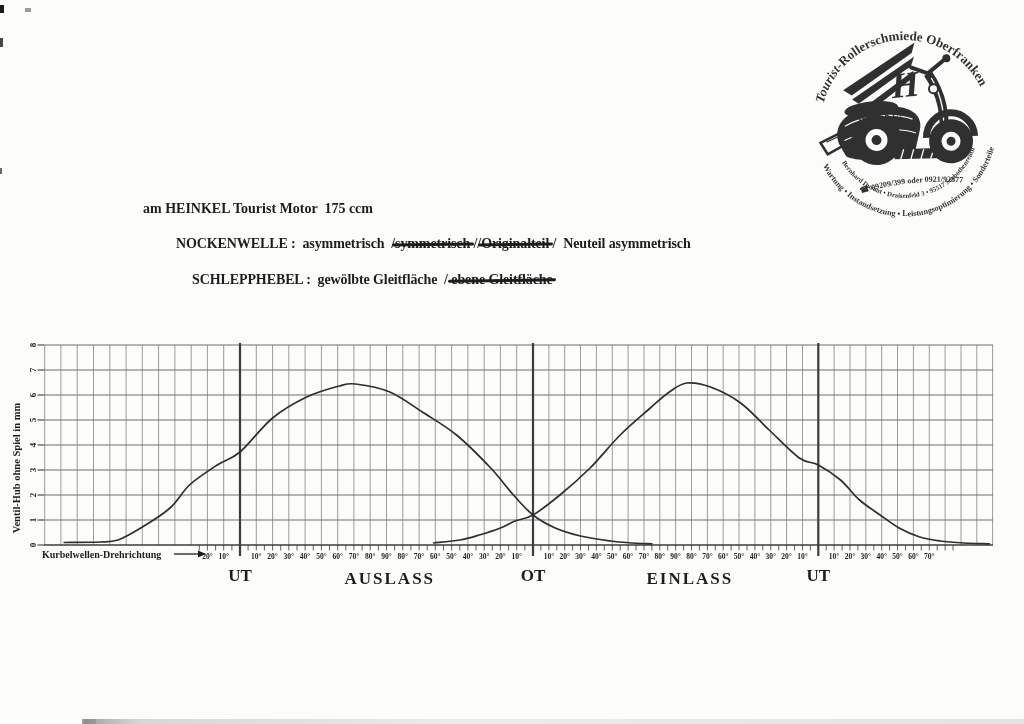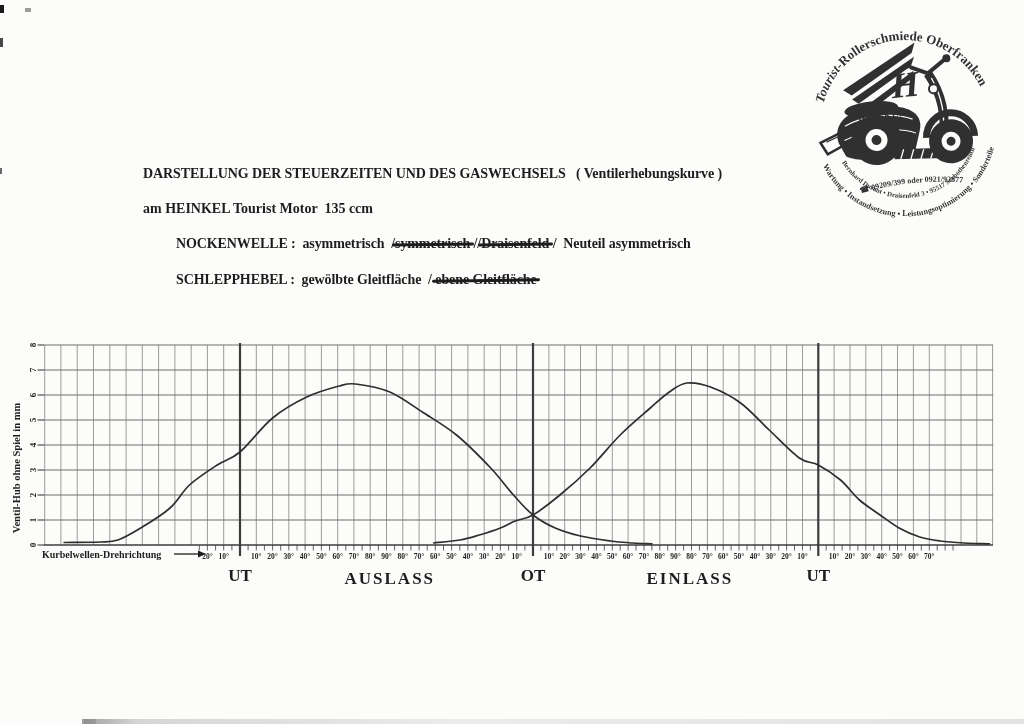--- a/index.html
+++ b/index.html
@@ -4,21 +4,21 @@
 <style>
   html,body{margin:0;padding:0;}
   body{width:1024px;height:724px;background:#f6f6f4;overflow:hidden;
        font-family:"Liberation Serif",serif;color:#1d1d1d;}
   .page{position:relative;width:1024px;height:724px;background:#fcfcfa;}
   .abs{position:absolute;}
   .title-line,.spec-line{white-space:pre;font-weight:bold;font-size:14px;letter-spacing:-0.1px;}
   .title-line{left:143px;top:166px;}
   .subtitle-line{left:143px;top:201px;white-space:pre;font-weight:bold;font-size:14px;}
   .spec-nockenwelle{left:176px;top:236px;}
-  .spec-schlepphebel{left:176px;top:272px;}
+  .spec-schlepphebel{left:192px;top:272px;}
   .struck{position:relative;}
   .struck::after{content:"";position:absolute;left:-3px;right:-4px;top:7px;height:3px;
                  background:#1d1d1d;transform:rotate(-0.8deg);border-radius:2px;}
   #chart-svg{position:absolute;left:0;top:0;width:1024px;height:724px;}
   #chart-svg text{font-family:"Liberation Serif",serif;}
   .stamp-svg{position:absolute;left:795px;top:18px;width:220px;height:215px;}
   .stamp-svg text{font-family:"Liberation Serif",serif;}
   .speck{position:absolute;}
   .bottom-edge{position:absolute;left:82px;top:719px;width:942px;height:5px;
     background:linear-gradient(90deg,#8f8f8f,#cfcfcd 6%,#e8e8e6 40%,#dededc 100%);opacity:.85;}
@@ -28,23 +28,22 @@
 
 <div class="page">
 
   <div class="speck" style="left:0;top:5px;width:4px;height:8px;background:#1a1a1a;"></div>
   <div class="speck" style="left:0;top:38px;width:3px;height:9px;background:#474747;"></div>
   <div class="speck" style="left:25px;top:8px;width:6px;height:4px;background:#5a5a5a;opacity:.6;"></div>
   <div class="speck" style="left:0;top:168px;width:2px;height:6px;background:#6a6a6a;"></div>
   <div class="speck" style="left:84px;top:719px;width:12px;height:5px;background:#7a7a7a;"></div>
   <div class="bottom-edge"></div>
 
-  <div class="abs title-line"><span>DARSTELLUNG DER STEUERZEITEN UND DES GASWECHSELS</span><span>   </span><span>( Ventilerhebungskurve )</span></div>
-  <div class="abs subtitle-line">am HEINKEL Tourist Motor  135 ccm</div>
-  <div class="abs spec-line spec-nockenwelle"><span>NOCKENWELLE :  asymmetrisch  /</span><span class="struck">symmetrisch</span><span> //</span><span class="struck">Draisenfeld</span><span> /  Neuteil asymmetrisch</span></div>
+  <div class="abs subtitle-line">am HEINKEL Tourist Motor  175 ccm</div>
+  <div class="abs spec-line spec-nockenwelle"><span>NOCKENWELLE :  asymmetrisch  /</span><span class="struck">symmetrisch</span><span> //</span><span class="struck">Originalteil</span><span> /  Neuteil asymmetrisch</span></div>
   <div class="abs spec-line spec-schlepphebel"><span>SCHLEPPHEBEL :  gewölbte Gleitfläche  / </span><span class="struck">ebene Gleitfläche</span></div>
 
   <svg class="stamp-svg" viewBox="0 0 220 215">
     <defs>
       <path id="arcTop" d="M 26,106 A 84,84 0 0 1 194,106"></path>
       <path id="arcBottomOuter" d="M 19,120 A 92,92 0 0 0 201,120"></path>
       <path id="arcBottomInner" d="M 37,118 A 74,74 0 0 0 183,118"></path>
       <path id="arcPhone" d="M 50,172 Q 110,159 170,172"></path>
     </defs>
     <g transform="rotate(-6 110 106)" fill="#1f1f1f" opacity="0.92">

